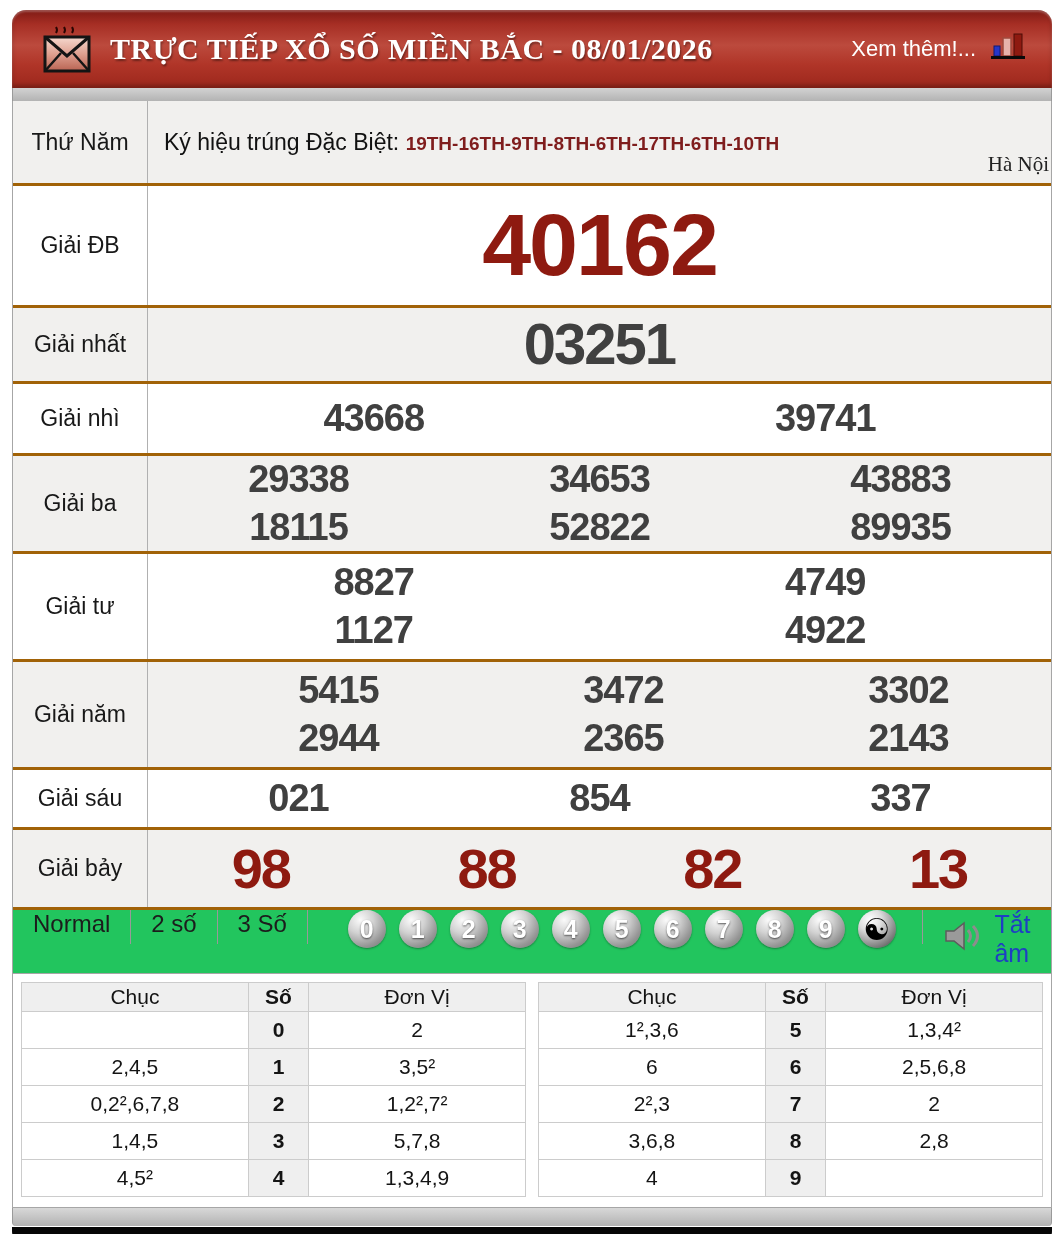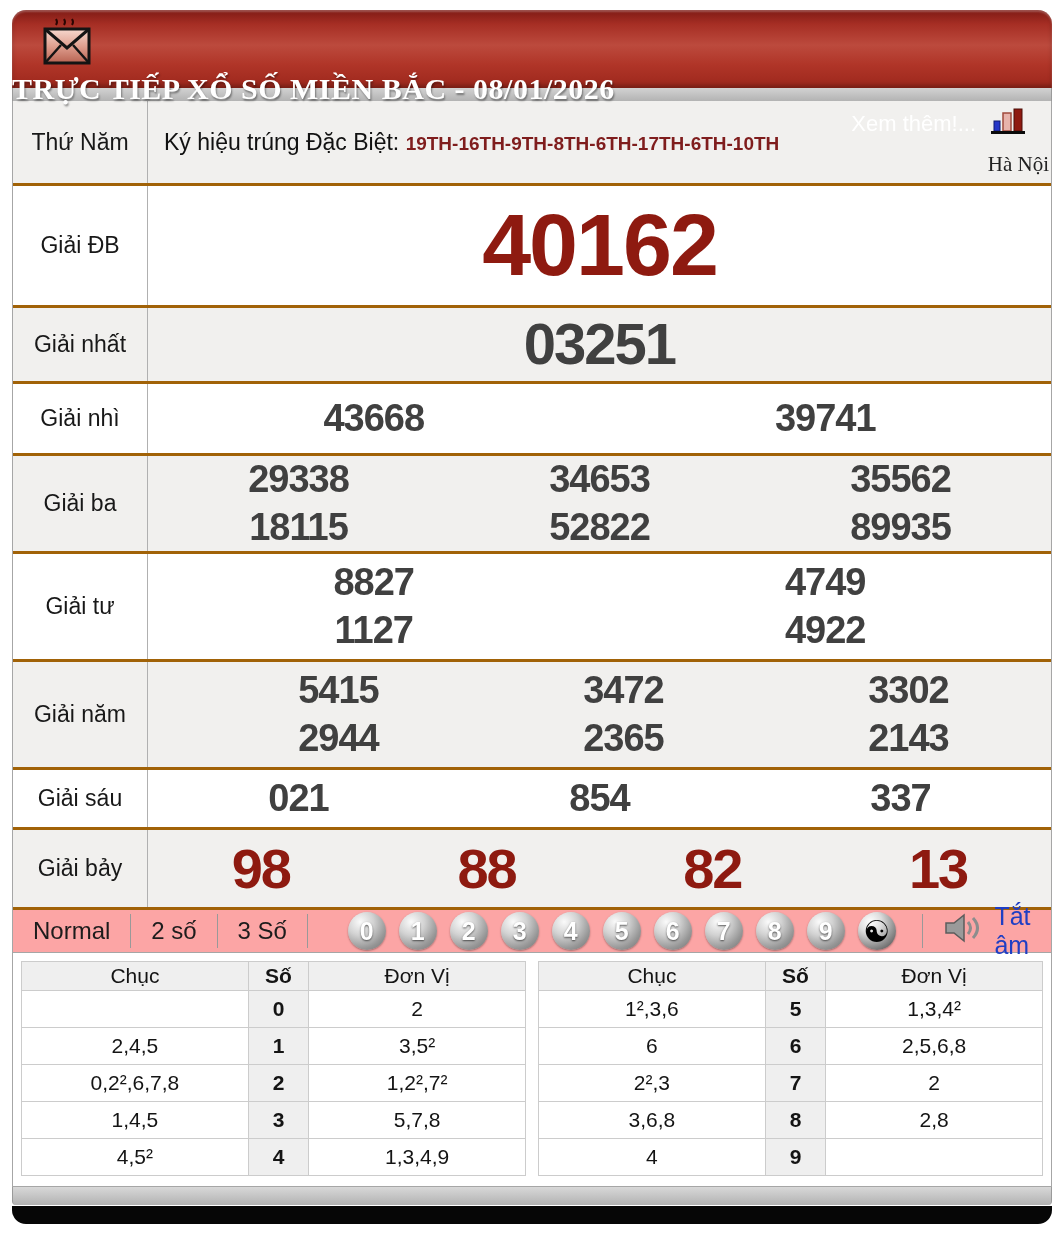--- a/index.html
+++ b/index.html
@@ -6,23 +6,22 @@
   body {
     width: 1064px; height: 1234px; background: #fff;
     font-family: "Liberation Sans", sans-serif; overflow: hidden;
   }
   .page { padding: 10px 12px 0 12px; }
 
   
   .header {
     height: 78px; border-radius: 14px 14px 0 0;
     background: linear-gradient(#7e1a14 0%, #a62e24 18%, #bc4a3d 45%, #b03528 70%, #9c271c 100%);
-    display: flex; position: relative;
+    display: flex; align-items: center; position: relative;
     box-shadow: inset 0 2px 2px rgba(255,255,255,.25), inset 0 -3px 4px rgba(0,0,0,.25);
-    flex-direction: column;
   }
   .header-title {
     color: #fff; font-family: "Liberation Serif", serif; font-weight: bold;
     font-size: 30px; letter-spacing: .5px; white-space: nowrap;
     text-shadow: 1px 2px 2px rgba(0,0,0,.4);
   }
   .envelope-wrap { margin: 6px 18px 0 30px; }
   .header-more {
     margin-left: auto; color: #fff; font-size: 22px; white-space: nowrap;
     display: flex; align-items: center; gap: 14px; margin-right: 26px; cursor: pointer;
@@ -67,22 +66,22 @@
   .h-nhat { min-height: 76px; }
   .h-nhi { min-height: 72px; }
   .h-ba { min-height: 97px; }
   .h-tu { min-height: 108px; }
   .h-nam { min-height: 108px; gap: 48px; }
   .h-sau { min-height: 60px; }
   .h-bay { min-height: 80px; }
 
   
   .controls {
-    height: 43px; background: #fca5a5; border-bottom: 1px solid #a6a6a6;
-    display: flex; align-items: center; font-size: 24px; color: #1c1c1c;
+    height: 64px; background: #22c55e; border-bottom: 1px solid #a6a6a6;
+    display: flex; align-items: flex-start; font-size: 24px; color: #1c1c1c;
   }
   .mode { padding: 0 20px; cursor: pointer; white-space: nowrap; }
   .vsep { width: 1px; height: 34px; background: #999; }
   .balls { display: flex; align-items: center; gap: 13px; margin-left: 40px; margin-right: 26px; }
   .ball {
     width: 38px; height: 38px; border-radius: 50%;
     background: radial-gradient(circle at 32% 26%, #fafafa 0%, #d2d2d2 35%, #969696 70%, #6f6f6f 100%);
     box-shadow: 0 1px 2px rgba(0,0,0,.35);
     display: flex; align-items: center; justify-content: center;
     color: #fff; font-weight: bold; font-size: 25px; cursor: pointer;
@@ -193,21 +192,21 @@
       </div>
         </div>
     </div>
 
     <div class="row alt h-ba">
       <div class="label-cell">Giải ba</div>
       <div class="content-cell">
           <div class="vals cols-3">
         <span class="num">29338</span>
         <span class="num">34653</span>
-        <span class="num">35562</span>
+        <span class="num">43883</span>
         <span class="num">18115</span>
         <span class="num">52822</span>
         <span class="num">89935</span>
       </div>
         </div>
     </div>
 
     <div class="row h-tu">
       <div class="label-cell">Giải tư</div>
       <div class="content-cell">

